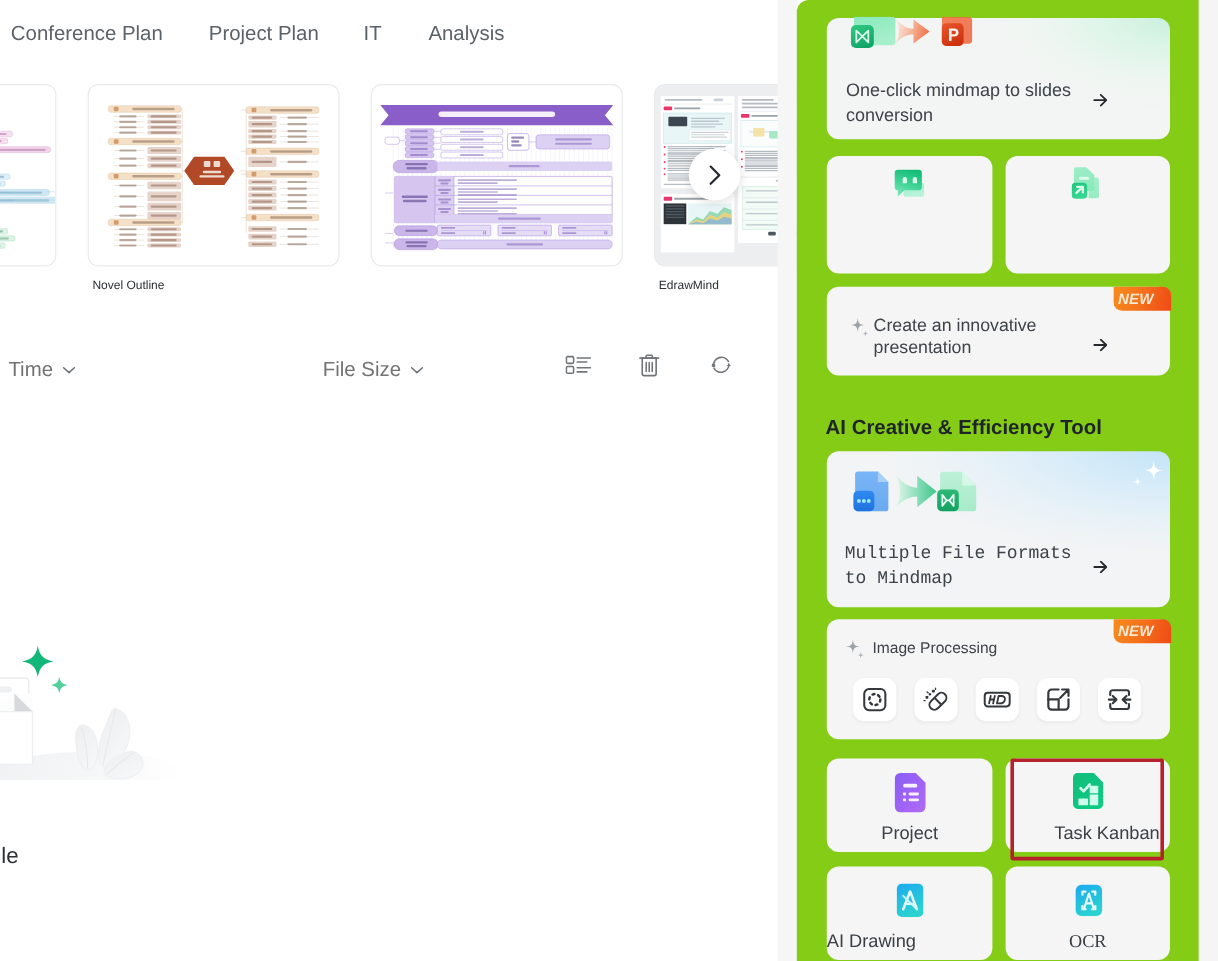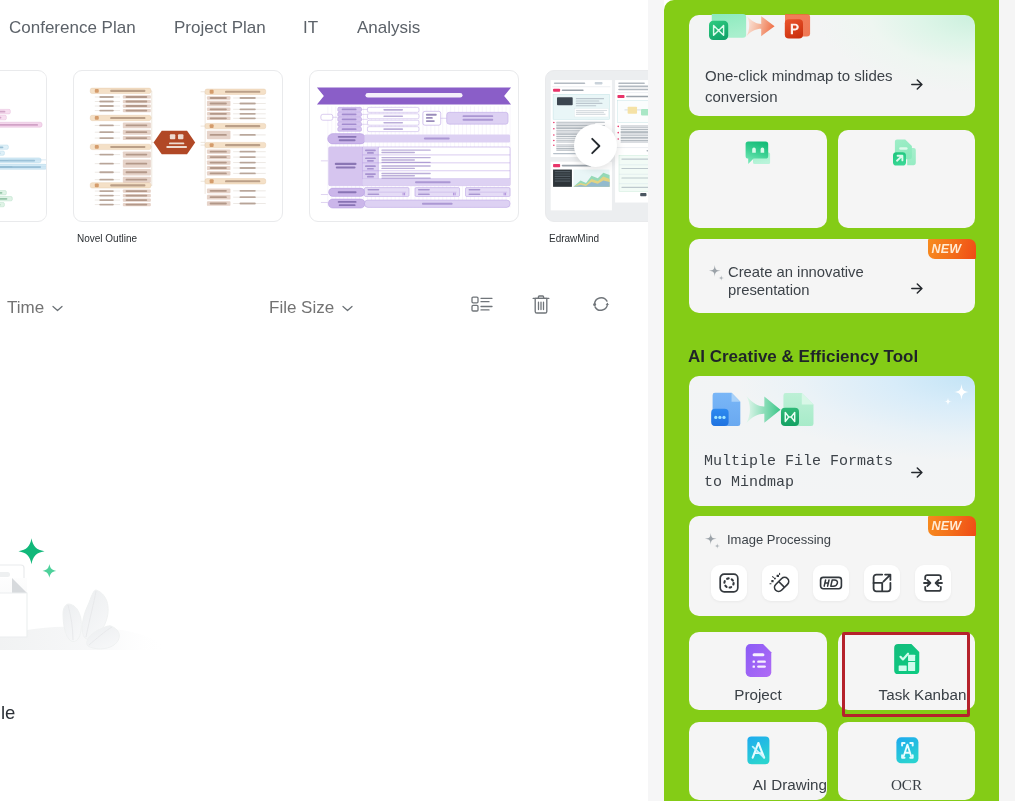--- a/index.html
+++ b/index.html
@@ -942,21 +942,21 @@
                 <stop offset="0" stop-color="#1eaaf0"></stop>
                 <stop offset="1" stop-color="#2ad3d0"></stop>
               </linearGradient>
             </defs>
           <rect x="4" y="3" width="27" height="34" rx="5" fill="url(#gDraw)"></rect>
           <path d="M17.5 11 L24.5 29 M17.5 11 L10.5 29" fill="none" stroke="#e6fbff" stroke-width="2.6" stroke-linecap="round"></path>
           <path d="M13.2 23.5 h8.6" fill="none" stroke="#e6fbff" stroke-width="2.3" stroke-linecap="round"></path>
           <path d="M10.5 15.5 L24 28.5" fill="none" stroke="#ccf6ff" stroke-width="2.2" stroke-linecap="round" opacity=".95"></path>
         </svg>
       </div>
-      <div class="tc-label" style="position:absolute;left:0;top:54px;width:138px;text-align:right;">AI Drawing</div>
+      <div class="tc-label" style="position:absolute;left:0;top:54px;width:138px;text-align:left;">AI Drawing</div>
     </div>
 
     <div class="tool-card" style="left:174px; top:722px; width:137px; height:78px;font-family:Liberation Serif, serif;">
       <div style="position:absolute;left:55px;top:12px;width:28px;height:32px;">
         <svg width="28" height="31" viewBox="0 0 34 38">
           <defs>
               <linearGradient id="gOcr" x1="0" y1="0" x2="0.4" y2="1">
                 <stop offset="0" stop-color="#1da9ef"></stop>
                 <stop offset="1" stop-color="#2ad2d1"></stop>
               </linearGradient>

